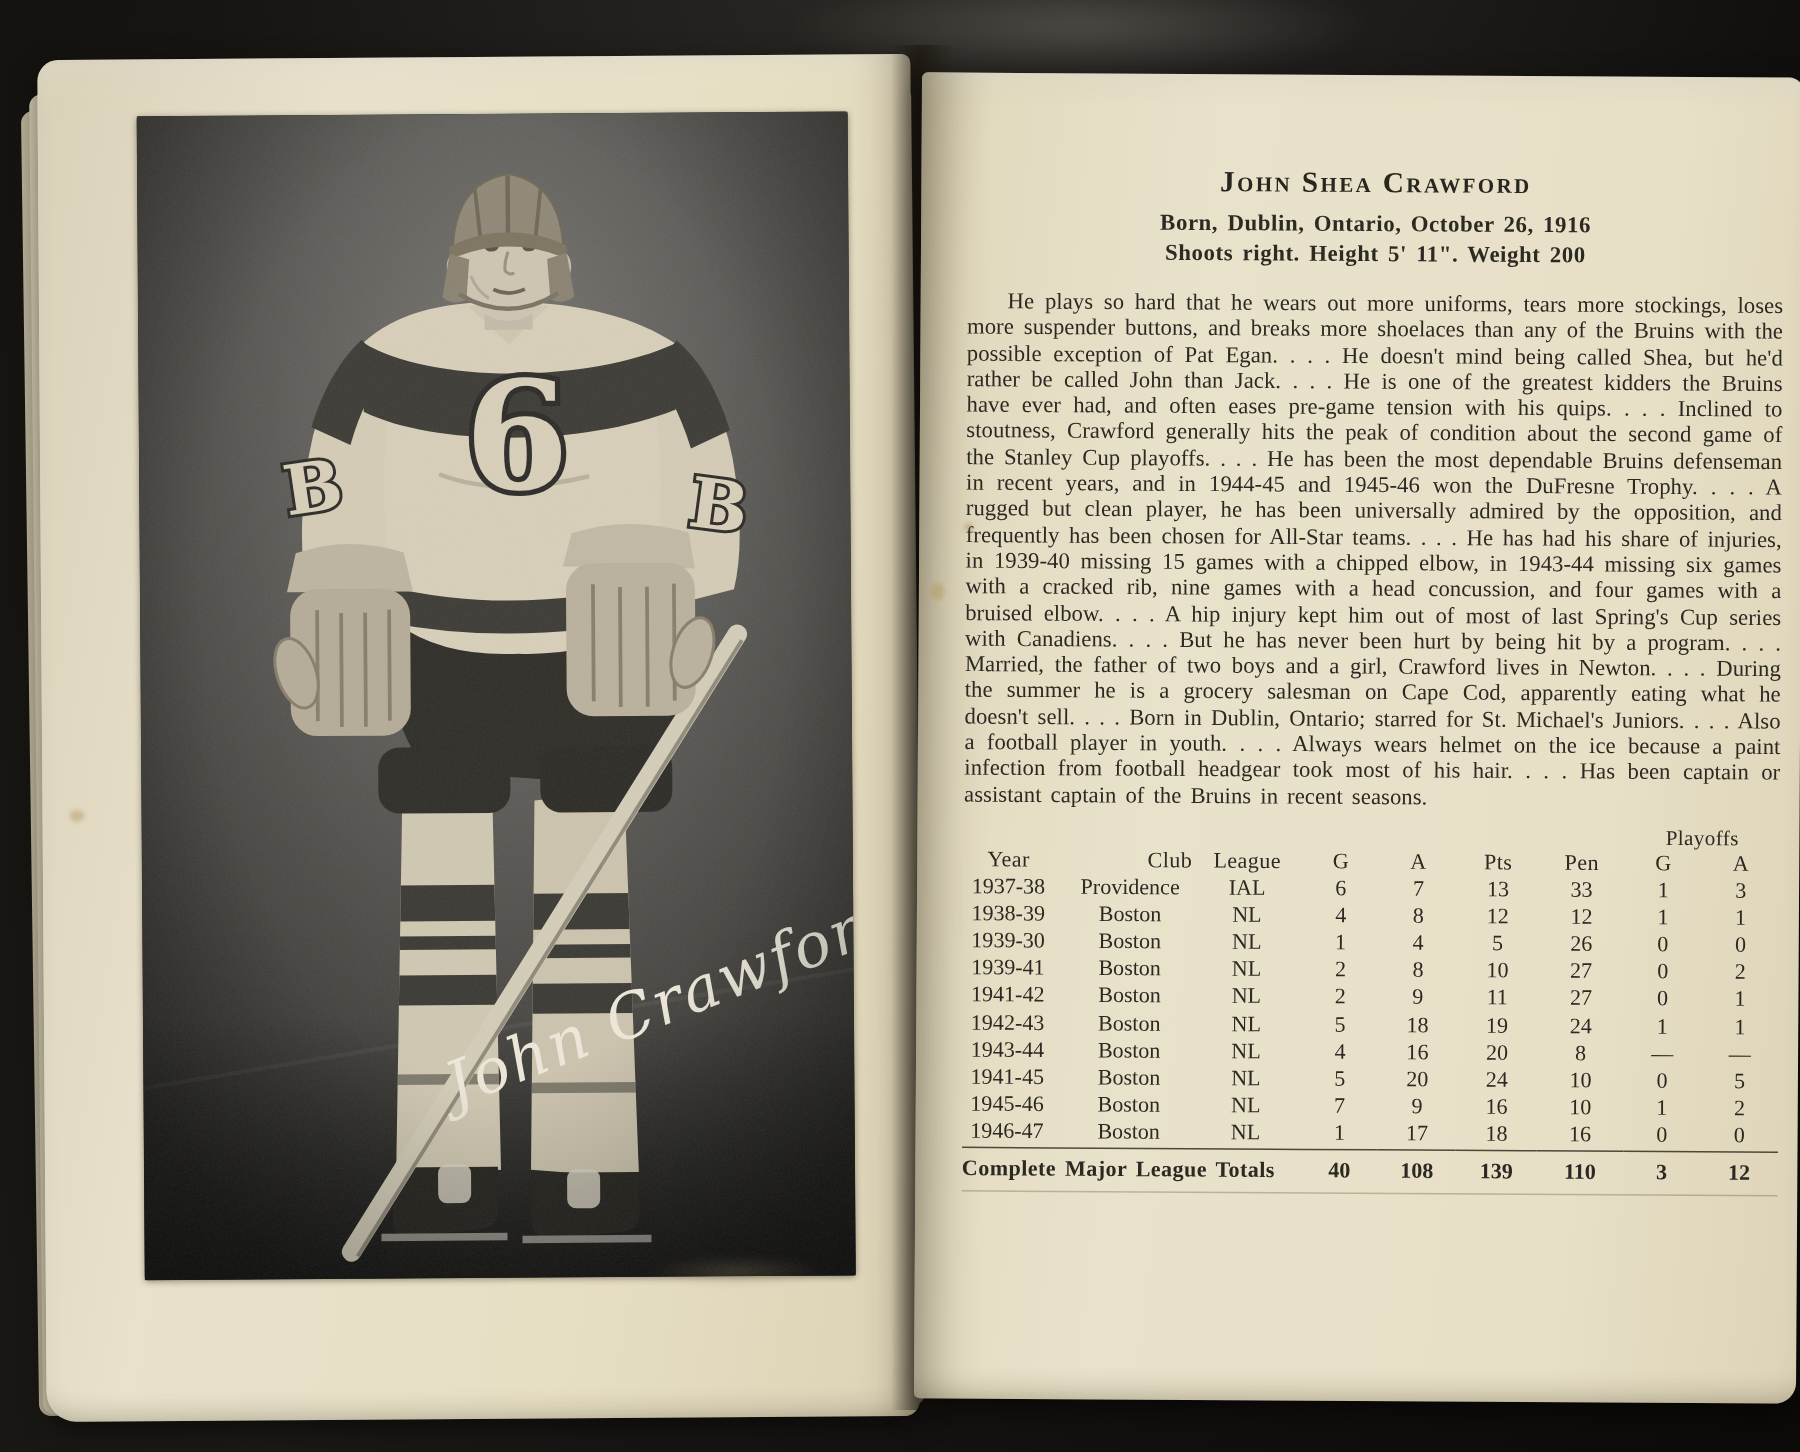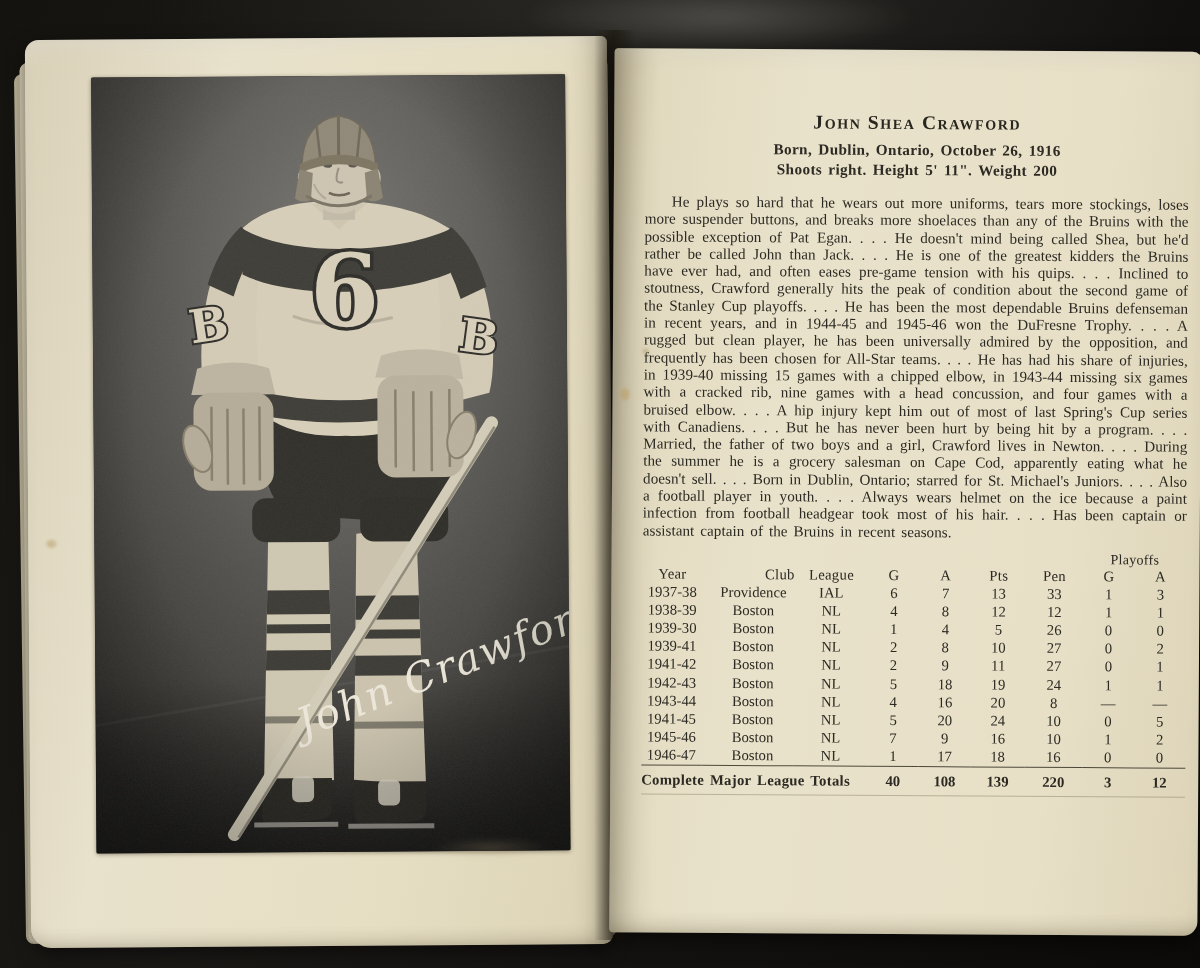--- a/index.html
+++ b/index.html
@@ -373,21 +373,21 @@
             <td class="c7">0</td>
             <td class="c8">0</td>
           </tr>
         </tbody>
       <tfoot>
         <tr class="totals-row">
           <td colspan="3" class="tot-label">Complete Major League Totals</td>
           <td class="c3">40</td>
           <td class="c4">108</td>
           <td class="c5">139</td>
-          <td class="c6">220</td>
+          <td class="c6">110</td>
           <td class="c7">3</td>
           <td class="c8">12</td>
         </tr>
       </tfoot>
     </table>
     <div class="table-underline"></div>
   </div>
   <div class="fox-spot" style="left:8px;top:340px;width:9px;height:12px;background:rgba(185,150,85,0.45);"></div>
   <div class="fox-spot" style="left:30px;top:300px;width:6px;height:6px;background:rgba(150,120,70,0.35);"></div>
 </div>

